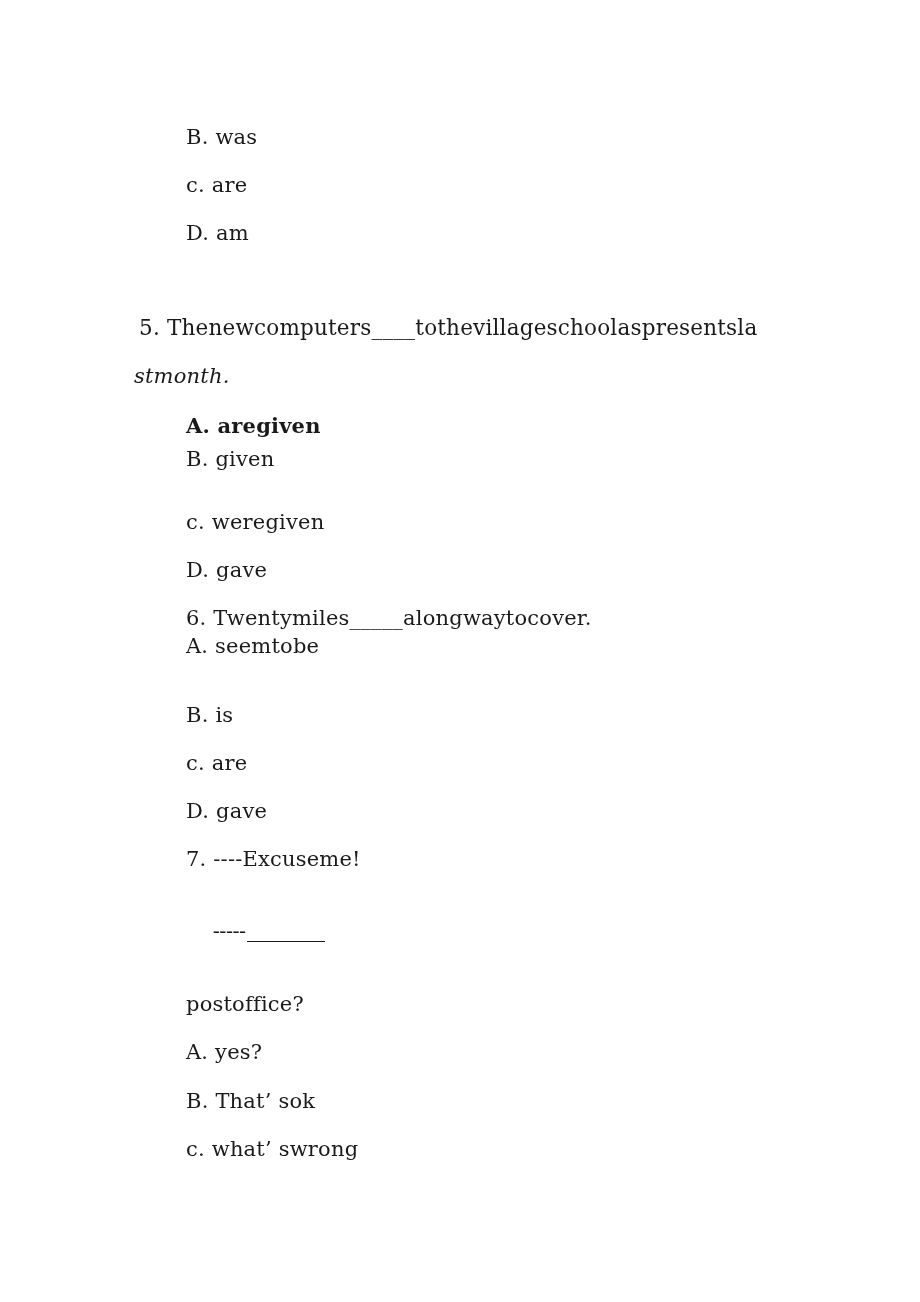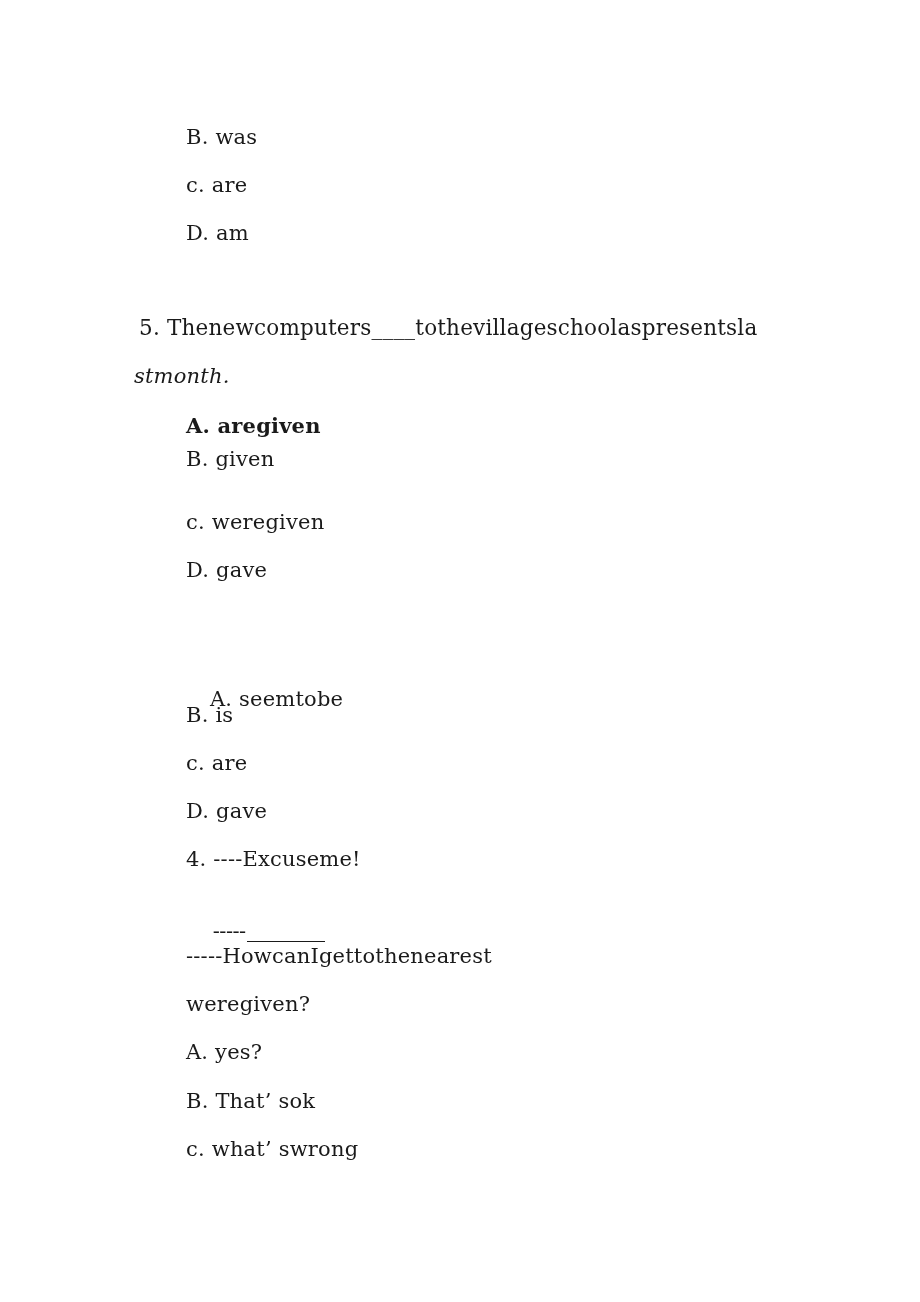--- a/index.html
+++ b/index.html
@@ -78,38 +78,38 @@
   <div class="line wrap" style="top:363px;">stmonth.</div>
 
   <div class="line indent" style="top:413px;font-weight:bold;">A. aregiven</div>
 
   <div class="line indent" style="top:446px;">B. given</div>
 
   <div class="line indent" style="top:509px;">c. weregiven</div>
 
   <div class="line indent" style="top:557px;">D. gave</div>
 
+  <div class="line indent" style="top:605px;">6. Twentymiles_____alongwaytocover.</div>
 
-  <div class="line indent" style="top:686px;margin-left:24px;">A. seemtobe</div>
+  <div class="line indent" style="top:633px;">A. seemtobe</div>
 
   <div class="line indent" style="top:702px;">B. is</div>
 
   <div class="line indent" style="top:750px;">c. are</div>
 
   <div class="line indent" style="top:798px;">D. gave</div>
 
-  <div class="line indent" style="top:846px;">4. ----Excuseme!</div>
+  <div class="line indent" style="top:846px;">7. ----Excuseme!</div>
 
   <div class="dashrow" style="top:895px;">
     <span class="dashes">-----</span><span class="gap-blank"></span>
   </div>
 
-  <div class="line indent" style="top:943px;">-----HowcanIgettothenearest</div>
 
-  <div class="line indent" style="top:991px;">weregiven?</div>
+  <div class="line indent" style="top:991px;">postoffice?</div>
 
   <div class="line indent" style="top:1039px;">A. yes?</div>
 
   <div class="line indent" style="top:1088px;">B. That’ sok</div>
 
   <div class="line indent" style="top:1136px;">c. what’ swrong</div>
 
 </div>
 
 </body></html>

